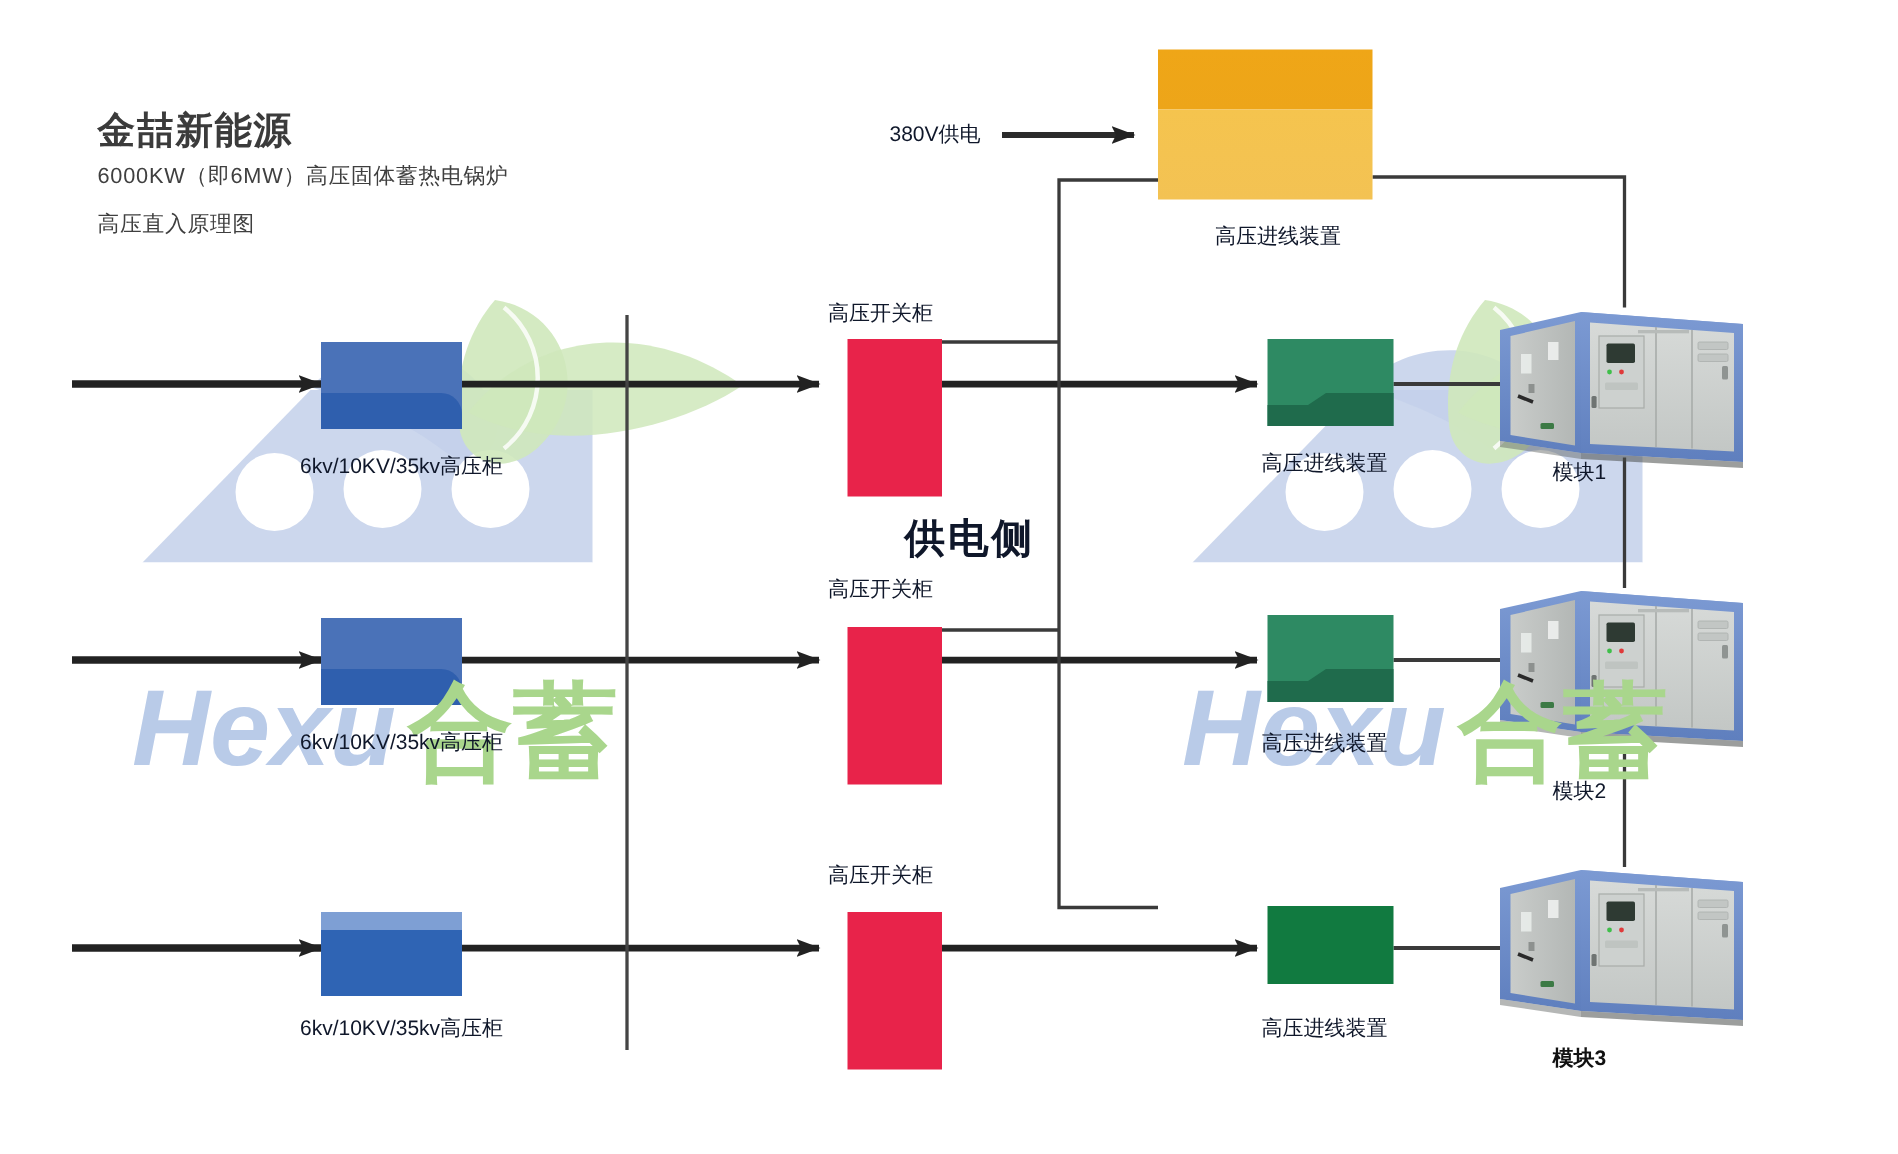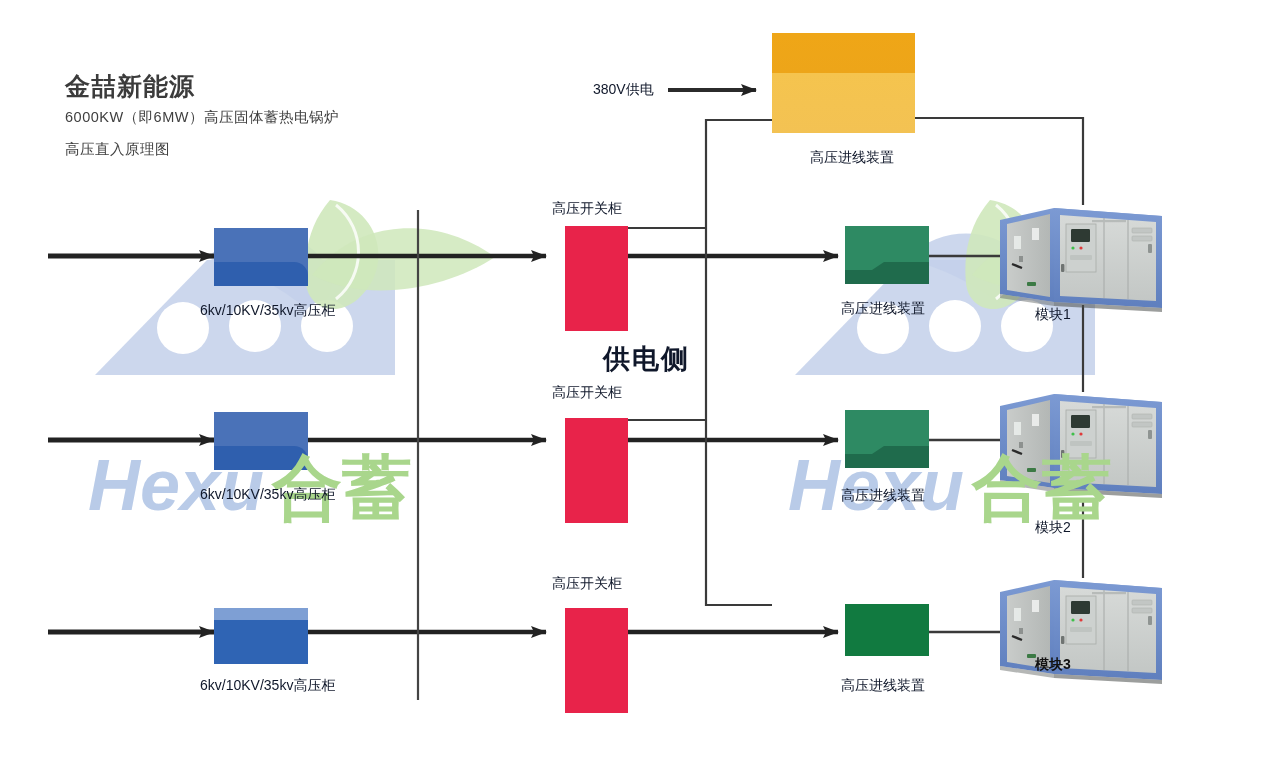--- a/index.html
+++ b/index.html
@@ -241,15 +241,15 @@
 <div class="txt lbl" style="left:552px;top:200px;">高压开关柜</div>
 <div class="txt lbl" style="left:552px;top:384px;">高压开关柜</div>
 <div class="txt lbl" style="left:552px;top:575px;">高压开关柜</div>
 
 <div class="txt lbl" style="left:841px;top:300px;">高压进线装置</div>
 <div class="txt lbl" style="left:841px;top:487px;">高压进线装置</div>
 <div class="txt lbl" style="left:841px;top:677px;">高压进线装置</div>
 
 <div class="txt lbl" style="left:1035px;top:306px;">模块1</div>
 <div class="txt lbl" style="left:1035px;top:519px;">模块2</div>
-<div class="txt lbl-b" style="left:1035px;top:656px;">模块3</div>
+<div class="txt lbl-b" style="left:1035px;top:697px;">模块3</div>
 
 </div>
 
 </body></html>

